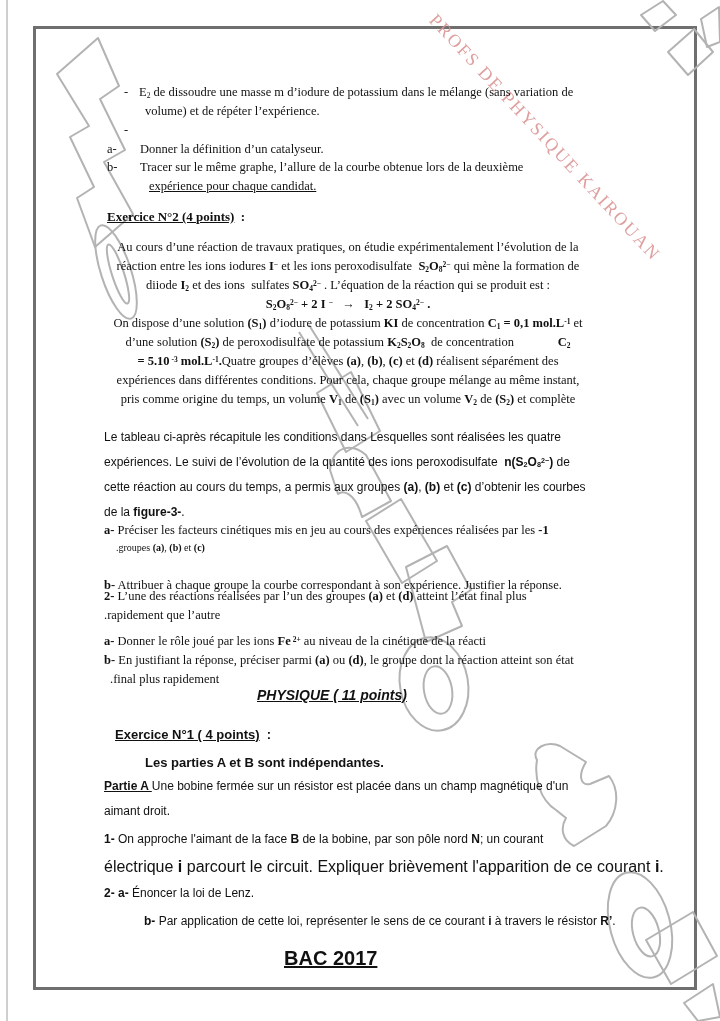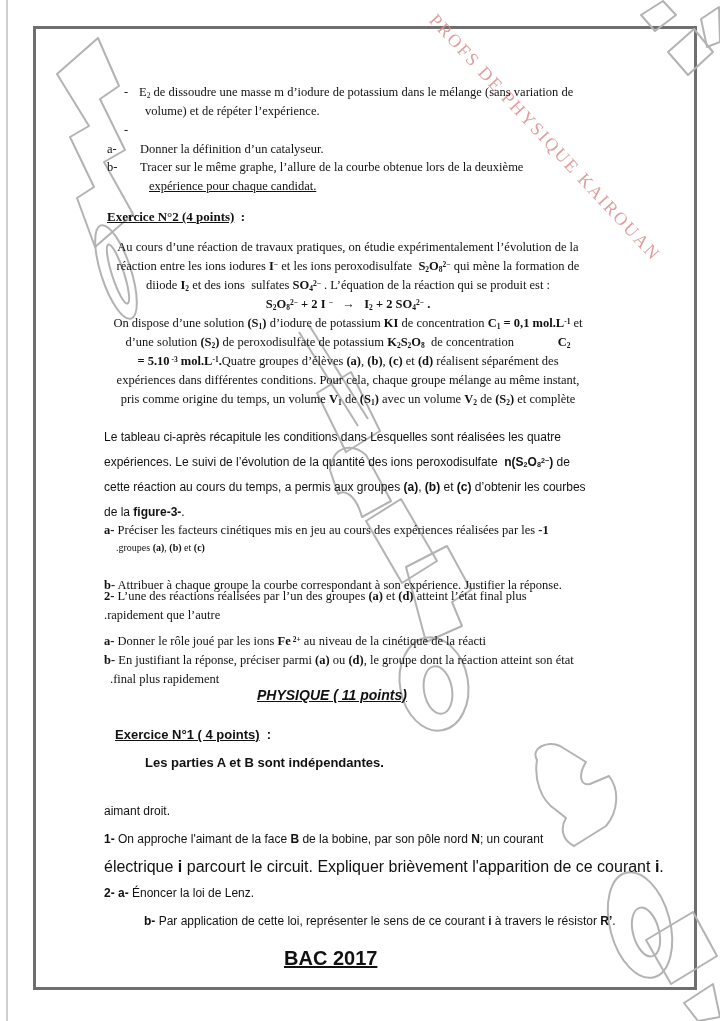--- a/index.html
+++ b/index.html
@@ -84,20 +84,21 @@
       <div class="ln serif" style="top: 542px; left: 116px; font-size: 10px;"><span>.groupes </span><span class="b">(a)</span><span>, </span><span class="b">(b)</span><span> et </span><span class="b">(c)</span></div>
       <div class="ln serif" style="top: 578px; left: 104px; font-size: 12.5px;"><span class="b">b-</span><span> Attribuer à chaque groupe la courbe correspondant à son expérience. Justifier la réponse.</span></div>
       <div class="ln serif" style="top: 589px; left: 104px; font-size: 12.5px;"><span class="b">2-</span><span> L’une des réactions réalisées par l’un des groupes </span><span class="b">(a)</span><span> et </span><span class="b">(d)</span><span> atteint l’état final plus</span></div>
       <div class="ln serif" style="top: 608px; left: 104px; font-size: 12.5px;"><span>.rapidement que l’autre</span></div>
       <div class="ln serif" style="top: 634px; left: 104px; font-size: 12.5px;"><span class="b">a-</span><span> Donner le rôle joué par les ions </span><span class="b">Fe</span><span class="b sp"> 2+</span><span> au niveau de la cinétique de la réacti</span></div>
       <div class="ln serif" style="top: 653px; left: 104px; font-size: 12.5px;"><span class="b">b-</span><span> En justifiant la réponse, préciser parmi </span><span class="b">(a)</span><span> ou </span><span class="b">(d)</span><span>, le groupe dont la réaction atteint son état</span></div>
       <div class="ln serif" style="top: 672px; left: 110px; font-size: 12.5px;"><span>.final plus rapidement</span></div>
       <div class="ln sans" style="top: 687px; left: 257px; font-size: 14px; font-style: italic;"><span class="b u">PHYSIQUE ( 11 points)</span></div>
       <div class="ln sans" style="top: 727px; left: 115px; font-size: 13px;"><span class="b u">Exercice N°1 ( 4 points)</span><span class="b">&nbsp; :</span></div>
       <div class="ln sans" style="top: 755px; left: 104px; font-size: 13px; padding-left: 41px;"><span class="b">Les parties A et B sont indépendantes.</span></div>
+      <div class="ln sans" style="top: 779px; left: 104px; font-size: 12px;"><span class="b u">Partie A </span><span>Une bobine fermée sur un résistor est placée dans un champ magnétique d'un</span></div>
       <div class="ln sans" style="top: 804px; left: 104px; font-size: 12px;"><span>aimant droit.</span></div>
       <div class="ln sans" style="top: 832px; left: 104px; font-size: 12px;"><span class="b">1-</span><span> On approche l'aimant de la face </span><span class="b">B</span><span> de la bobine, par son pôle nord </span><span class="b">N</span><span>; un courant</span></div>
       <div class="ln sans" style="top: 857px; left: 104px; font-size: 16px;"><span>électrique </span><span class="b">i</span><span> parcourt le circuit. Expliquer brièvement l'apparition de ce courant </span><span class="b">i</span><span>.</span></div>
       <div class="ln sans" style="top: 886px; left: 104px; font-size: 12px;"><span class="b">2- a-</span><span> Énoncer la loi de Lenz.</span></div>
       <div class="ln sans" style="top: 914px; left: 104px; font-size: 12px; padding-left: 40px;"><span class="b">b-</span><span> Par application de cette loi, représenter le sens de ce courant </span><span class="b">i</span><span> à travers le résistor </span><span class="b">R’</span><span>.</span></div>
       <div class="ln sans" style="top: 946px; left: 284px; font-size: 20px;"><span class="b u">BAC 2017</span></div>
     </div>
 
 </div>
 

